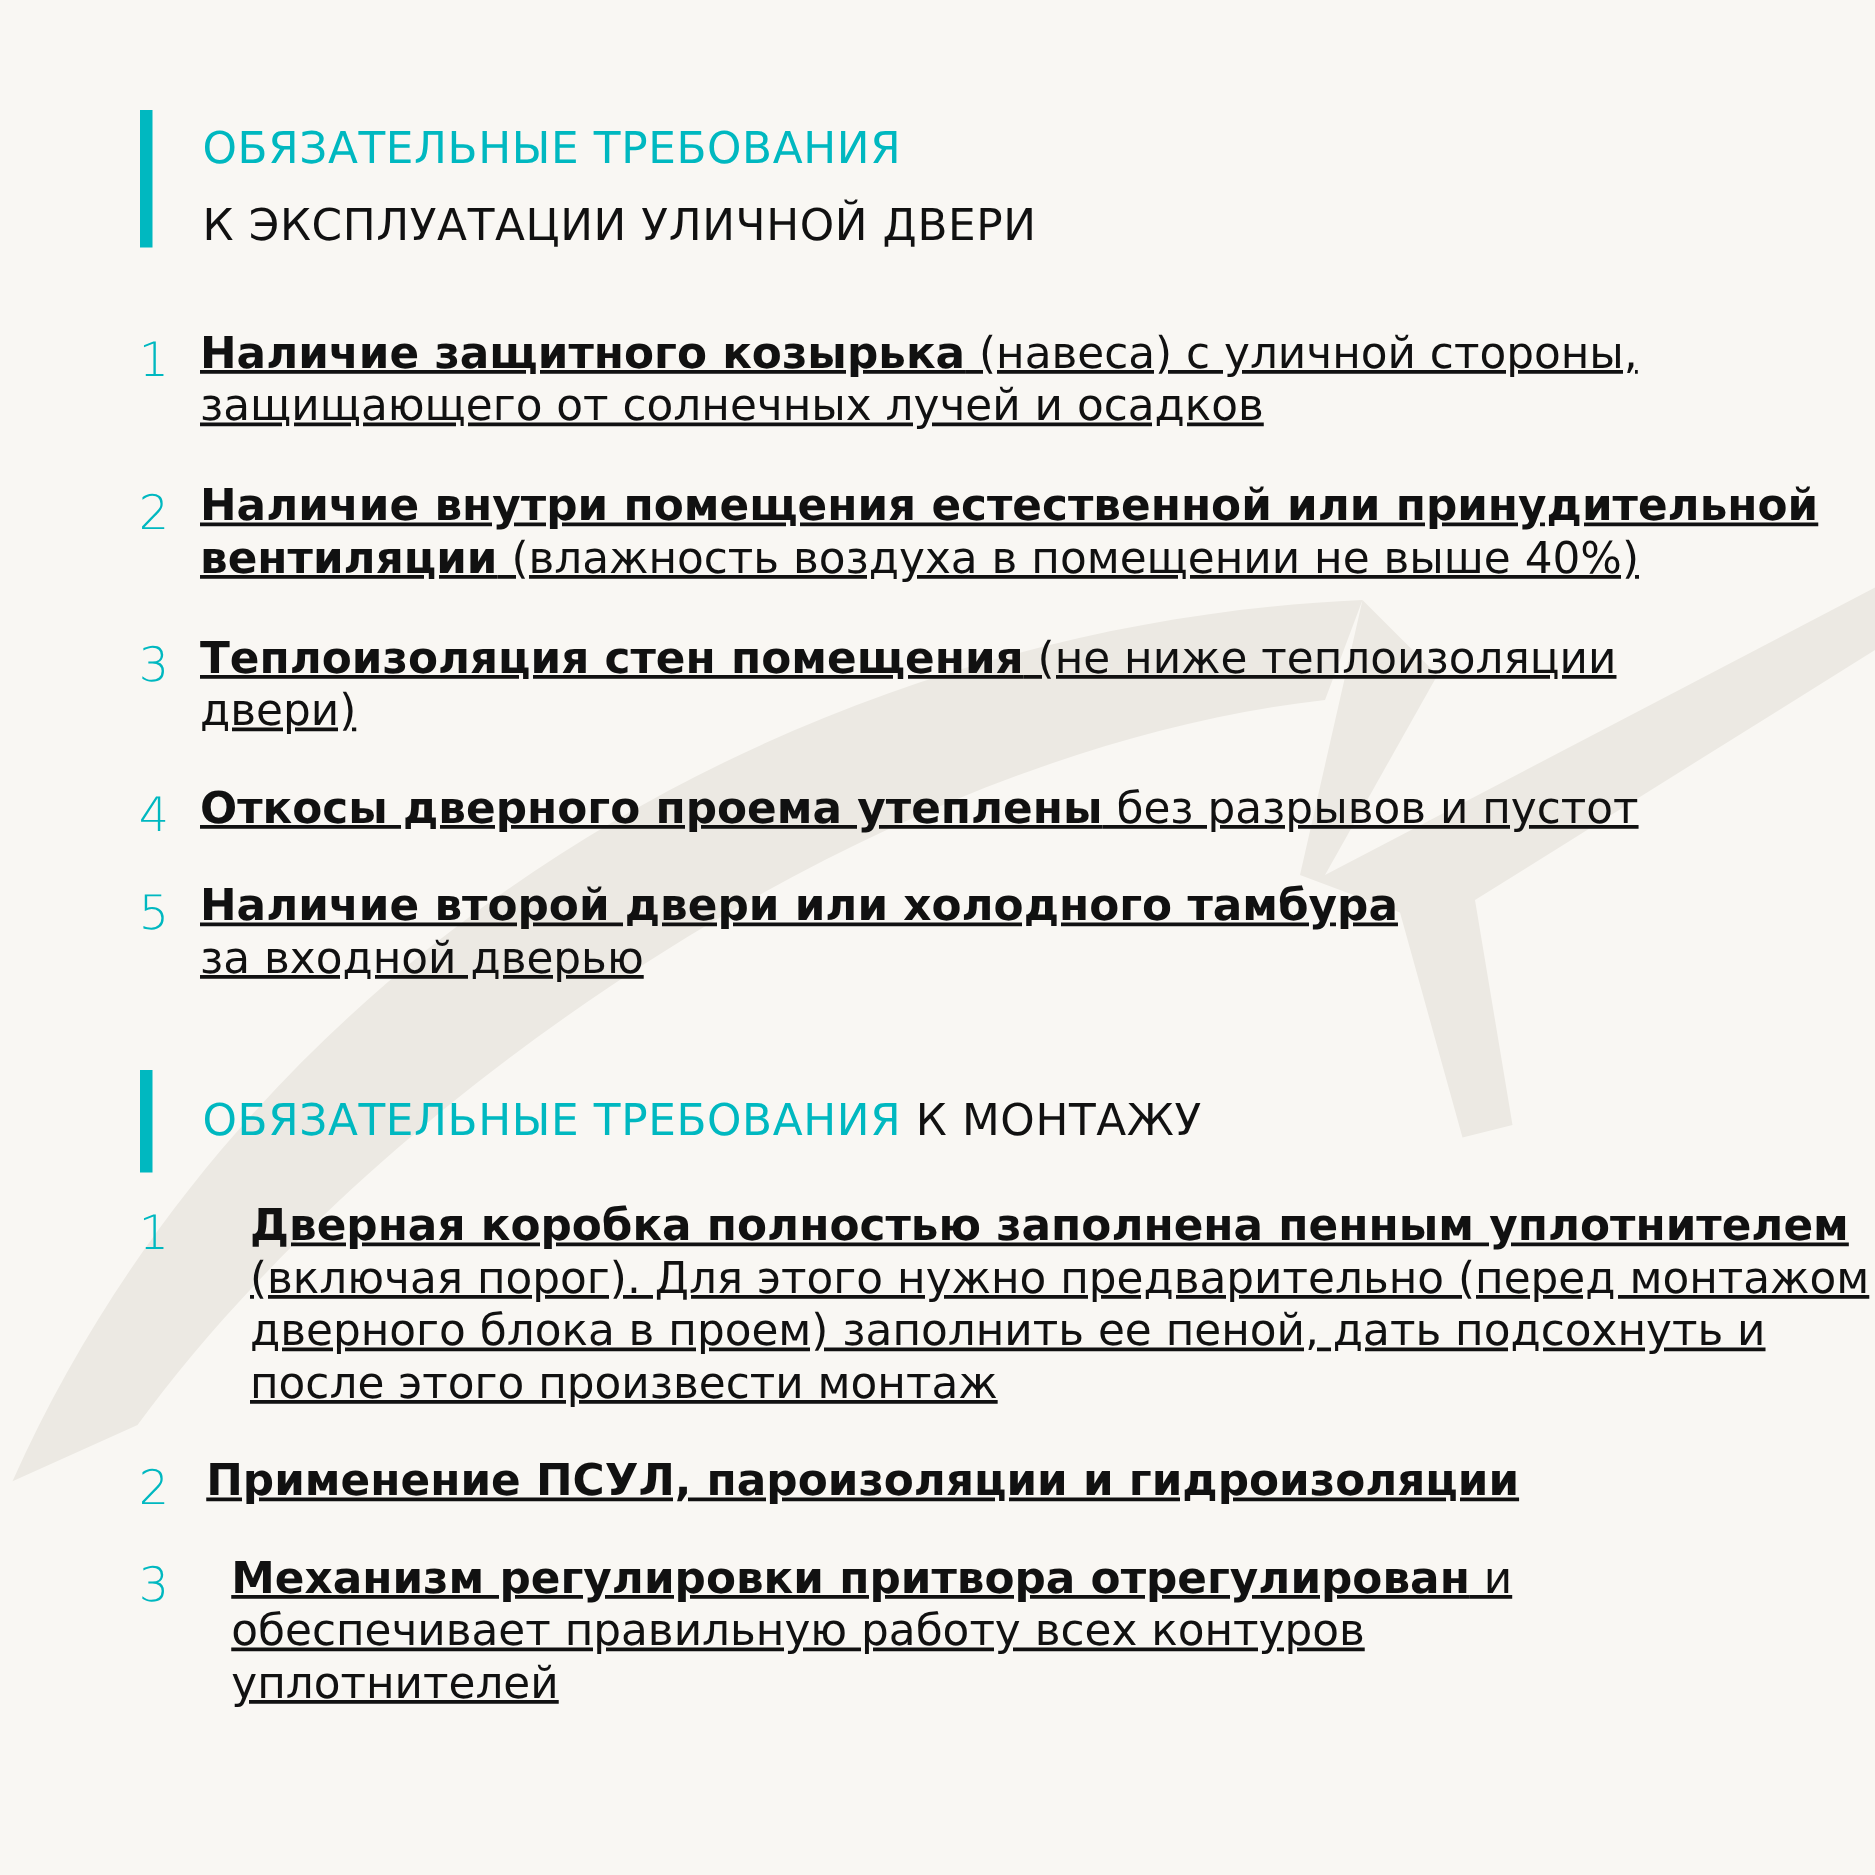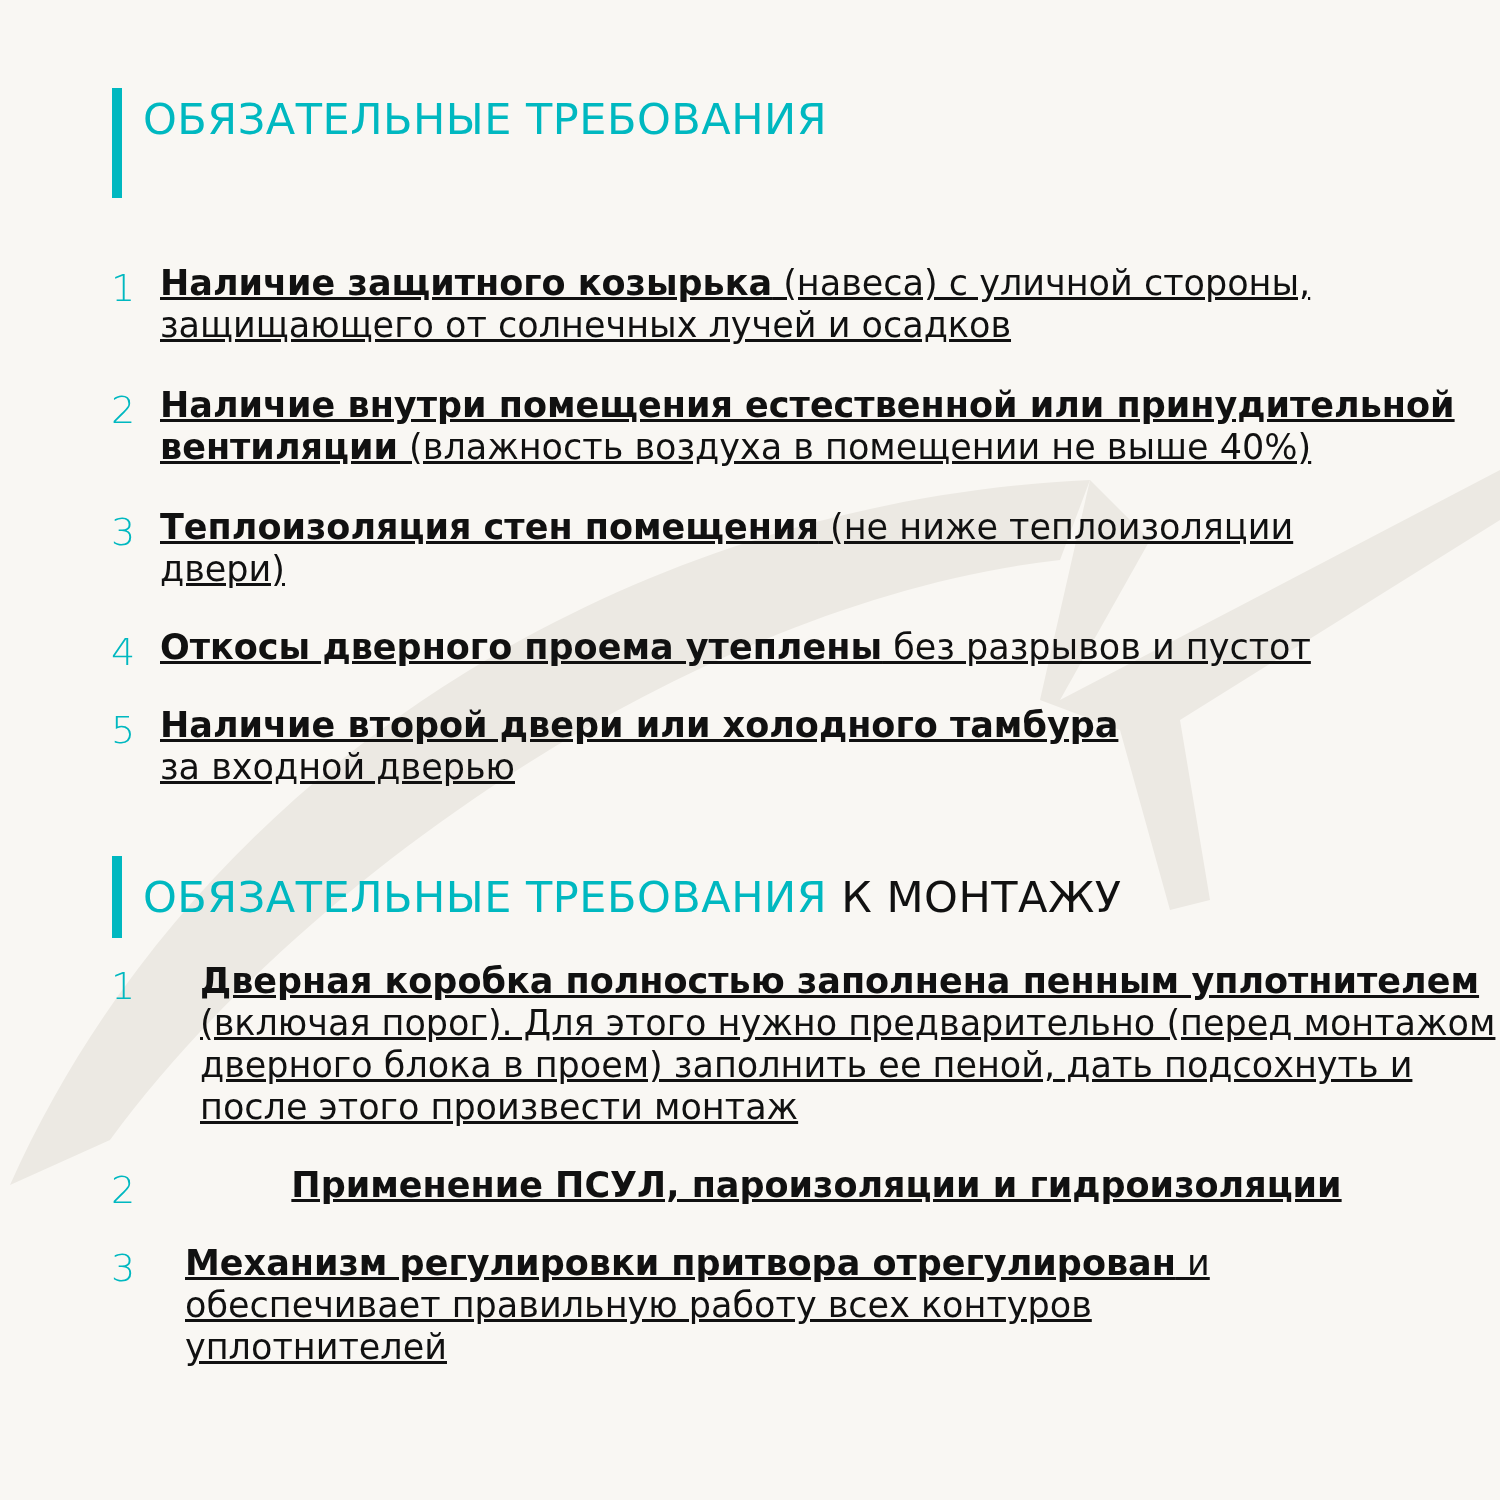--- a/index.html
+++ b/index.html
@@ -8,22 +8,22 @@
     background:#f9f7f3;
     font-family:"DejaVu Sans", "Liberation Sans", sans-serif;
     color:#111;
     position:relative;
   }
   .watermark { position:absolute; left:0; top:0; width:1500px; height:1500px; z-index:0; }
   .content { position:absolute; left:0; top:0; width:1500px; height:1500px; z-index:1; }
   .heading {
     position:absolute; left:112px;
     border-left:10px solid #00b8c0;
-    padding-left:21px;
-    font-size:43px; letter-spacing:0.5px; line-height:62px;
+    padding-left:40px;
+    font-size:35px; letter-spacing:0.5px; line-height:62px;
     text-transform:uppercase;
   }
   .heading .accent { color:#00b8c0; }
   .heading .dark { color:#111; }
   .h1 { top:88px; height:110px; }
   .h1 .line { display:block; }
   .h2 { top:856px; height:82px; line-height:82px; }
   .list-item { position:absolute; left:0; width:1500px; }
   .num {
     position:absolute; left:106px; width:34px; text-align:center;
@@ -40,20 +40,21 @@
 
 <svg class="watermark" viewBox="0 0 1500 1500" width="1500" height="1500">
   <path d="M10 1185 C 200 760, 640 500, 1090 480 L 1060 560 C 700 600, 300 880, 110 1140 Z" fill="#ece9e3"></path>
   <path d="M1090 480 L 1150 540 L 1060 700 L 1500 470 L 1500 520 L 1180 720 L 1210 900 L 1170 910 L 1120 730 L 1040 700 Z" fill="#ece9e3"></path>
 </svg>
 
 <div class="content">
 
   <div class="heading h1">
     <span class="line accent">ОБЯЗАТЕЛЬНЫЕ ТРЕБОВАНИЯ</span>
+    <span class="line dark">К ЭКСПЛУАТАЦИИ УЛИЧНОЙ ДВЕРИ</span>
   </div>
 
   <div class="list-item" style="top:262px;">
     <span class="num">1</span>
     <div class="txt"><b>Наличие защитного козырька</b><span> (навеса) с уличной стороны, защищающего от солнечных лучей и осадков</span></div>
   </div>
 
   <div class="list-item" style="top:384px;">
     <span class="num">2</span>
     <div class="txt" style="width:1340px;"><b>Наличие внутри помещения естественной или принудительной вентиляции</b><span> (влажность воздуха в помещении не выше 40%)</span></div>
@@ -79,21 +80,21 @@
     <span class="dark">К МОНТАЖУ</span>
   </div>
 
   <div class="list-item" style="top:960px;">
     <span class="num">1</span>
     <div class="txt" style="width:1320px;margin-left:40px;"><b>Дверная коробка полностью заполнена пенным уплотнителем</b><span> (включая порог). Для этого нужно предварительно (перед монтажом дверного блока в проем) заполнить ее пеной, дать подсохнуть и после этого произвести монтаж</span></div>
   </div>
 
   <div class="list-item" style="top:1164px;">
     <span class="num">2</span>
-    <div class="txt" style="left:149px;text-align:center;"><b>Применение ПСУЛ, пароизоляции и гидроизоляции</b><span></span></div>
+    <div class="txt" style="left:165px;"><b>Применение ПСУЛ, пароизоляции и гидроизоляции</b><span></span></div>
   </div>
 
   <div class="list-item" style="top:1242px;">
     <span class="num">3</span>
     <div class="txt" style="left:165px; width:1060px;margin-left:20px;"><b>Механизм регулировки притвора отрегулирован</b><span> и обеспечивает правильную работу всех контуров уплотнителей</span></div>
   </div>
 
 </div>
 
 </body></html>

